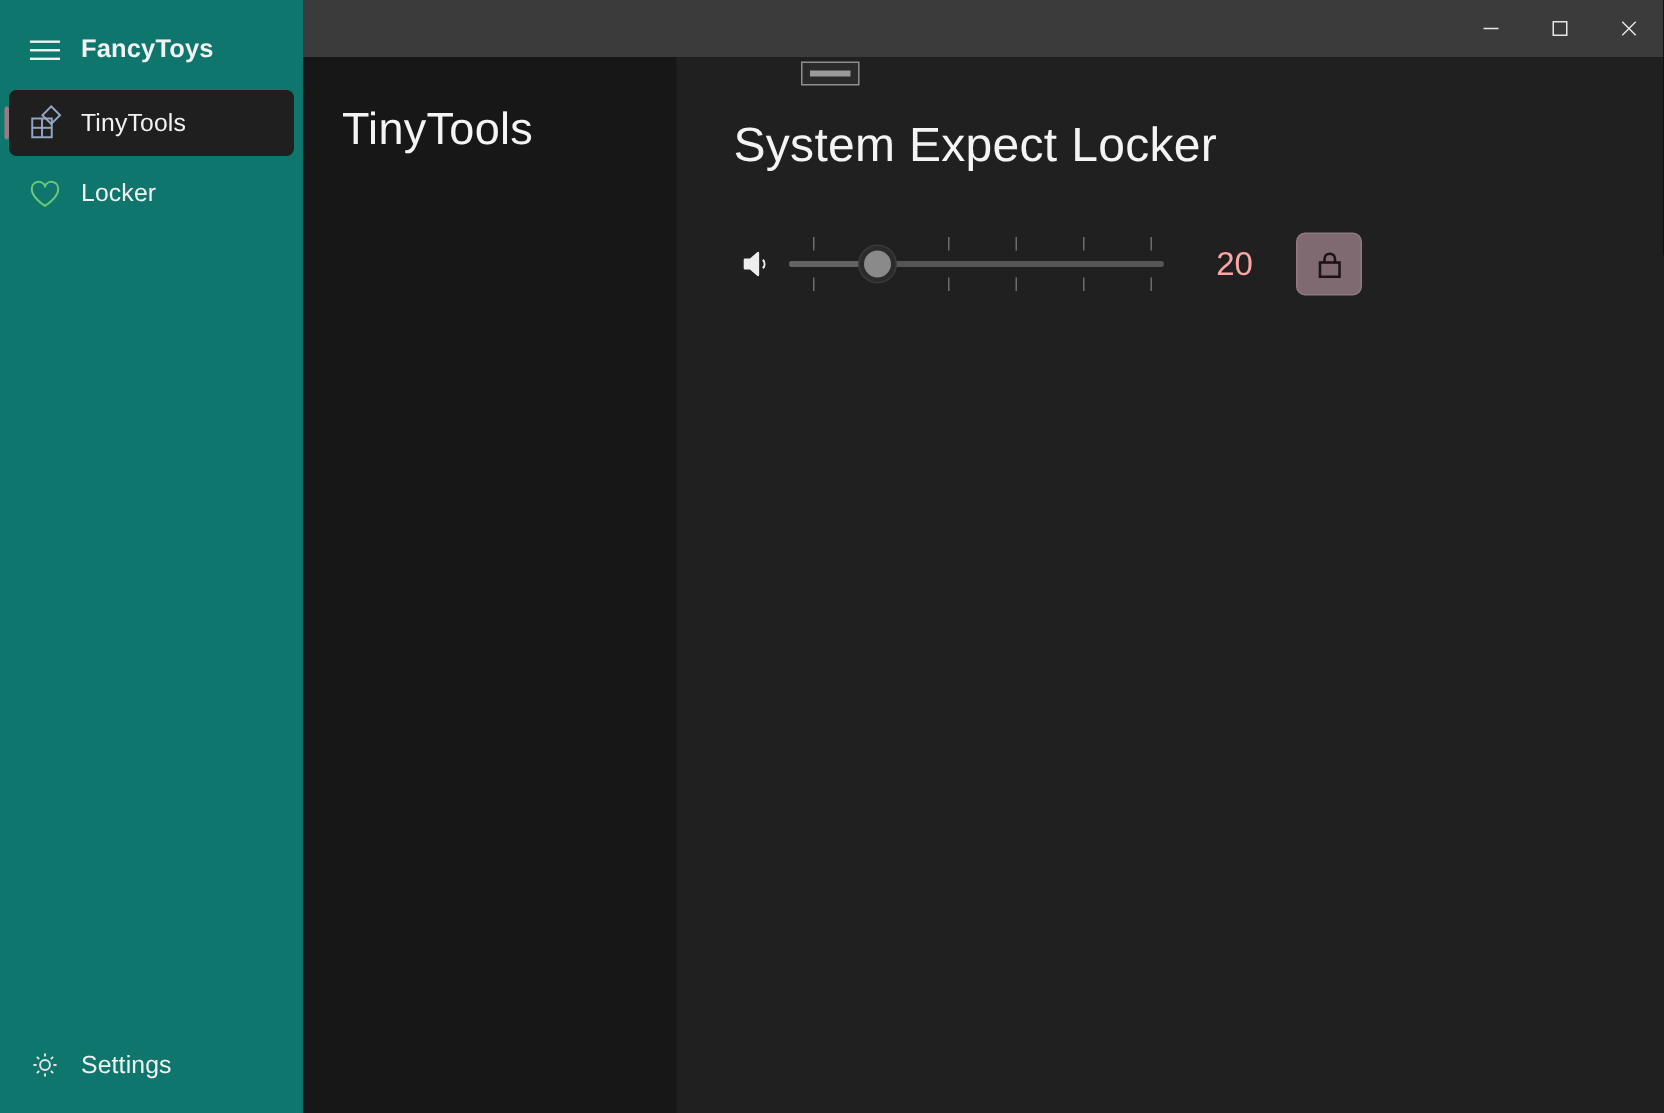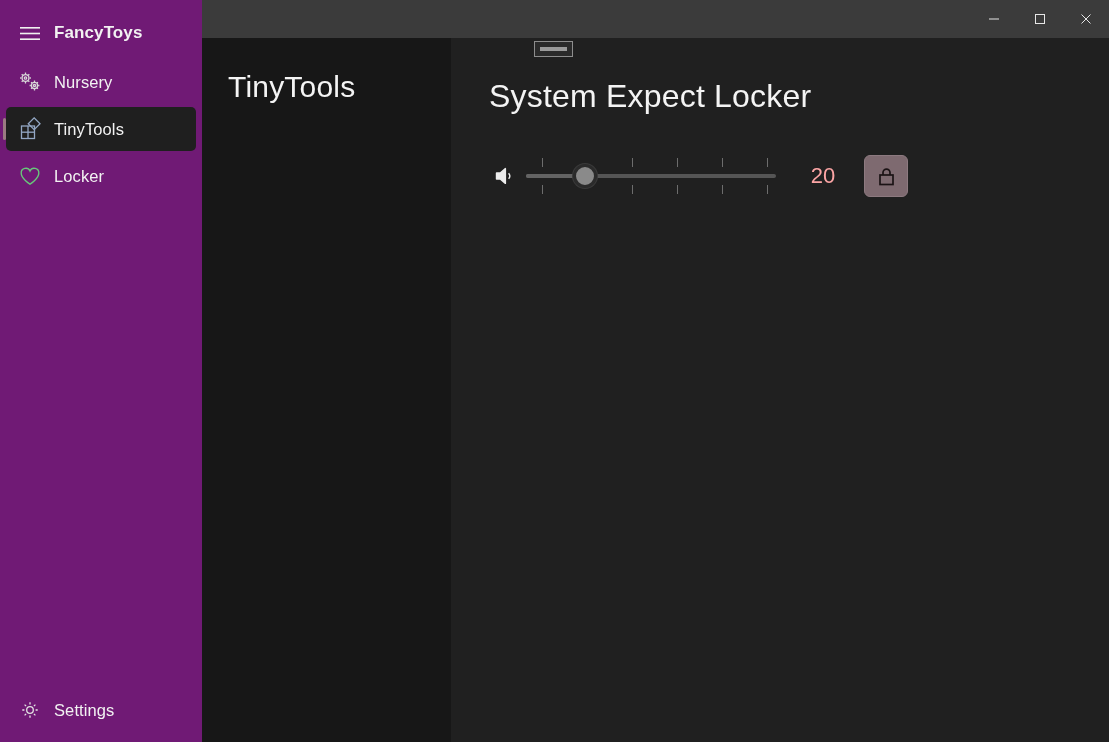--- a/index.html
+++ b/index.html
@@ -43,21 +43,21 @@
   }
   .caption-btn svg { display: block; }
 
   
   .nav {
     position: absolute;
     left: 0;
     top: 0;
     width: 202px;
     height: 742px;
-    background: #701a75;
+    background: #0f766e;
   }
   .nav-top {
     position: absolute;
     top: 0; left: 0; right: 0;
   }
   .nav-row {
     position: relative;
     display: flex;
     align-items: center;
     height: 44px;
@@ -324,33 +324,20 @@
         <span class="nav-ico">
           <svg width="20" height="15" viewBox="0 0 20 15">
             <rect x="0" y="1" width="20" height="1.6" fill="#f0f0f0"></rect>
             <rect x="0" y="6.7" width="20" height="1.6" fill="#f0f0f0"></rect>
             <rect x="0" y="12.4" width="20" height="1.6" fill="#f0f0f0"></rect>
           </svg>
         </span>
         <span class="nav-label">FancyToys</span>
       </div>
 
-      <div class="nav-row">
-        <span class="nav-ico">
-          <svg width="26" height="24" viewBox="0 0 26 24" fill="none" stroke="#d8d8d8" stroke-width="1.3">
-            <circle cx="8.5" cy="8" r="3.4"></circle>
-            <circle cx="8.5" cy="8" r="1.2"></circle>
-            <path d="M8.5 2.6v1.4M8.5 12v1.4M3.1 8h1.4M12.5 8h1.4M4.7 4.2l1 1M11.3 10.8l1 1M12.3 4.2l-1 1M5.7 10.8l-1 1"></path>
-            <circle cx="17.5" cy="15.5" r="3.1"></circle>
-            <circle cx="17.5" cy="15.5" r="1.1"></circle>
-            <path d="M17.5 10.6v1.3M17.5 19.1v1.3M12.6 15.5h1.3M21.1 15.5h1.3M14.1 12.1l.9.9M20 17.9l.9.9M20.9 12.1l-.9.9M15 17.9l-.9.9"></path>
-          </svg>
-        </span>
-        <span class="nav-label">Nursery</span>
-      </div>
 
 
       <div class="nav-row selected">
         <span class="nav-ico">
           <svg width="24" height="24" viewBox="0 0 24 24" fill="none" stroke="#93a7c4" stroke-width="1.3">
             <rect x="3.5" y="9" width="13" height="12.5"></rect>
             <line x1="10" y1="9" x2="10" y2="21.5"></line>
             <line x1="3.5" y1="15.2" x2="16.5" y2="15.2"></line>
             <rect x="12" y="2.6" width="8.3" height="8.3" transform="rotate(45 16.15 6.75)"></rect>
           </svg>

